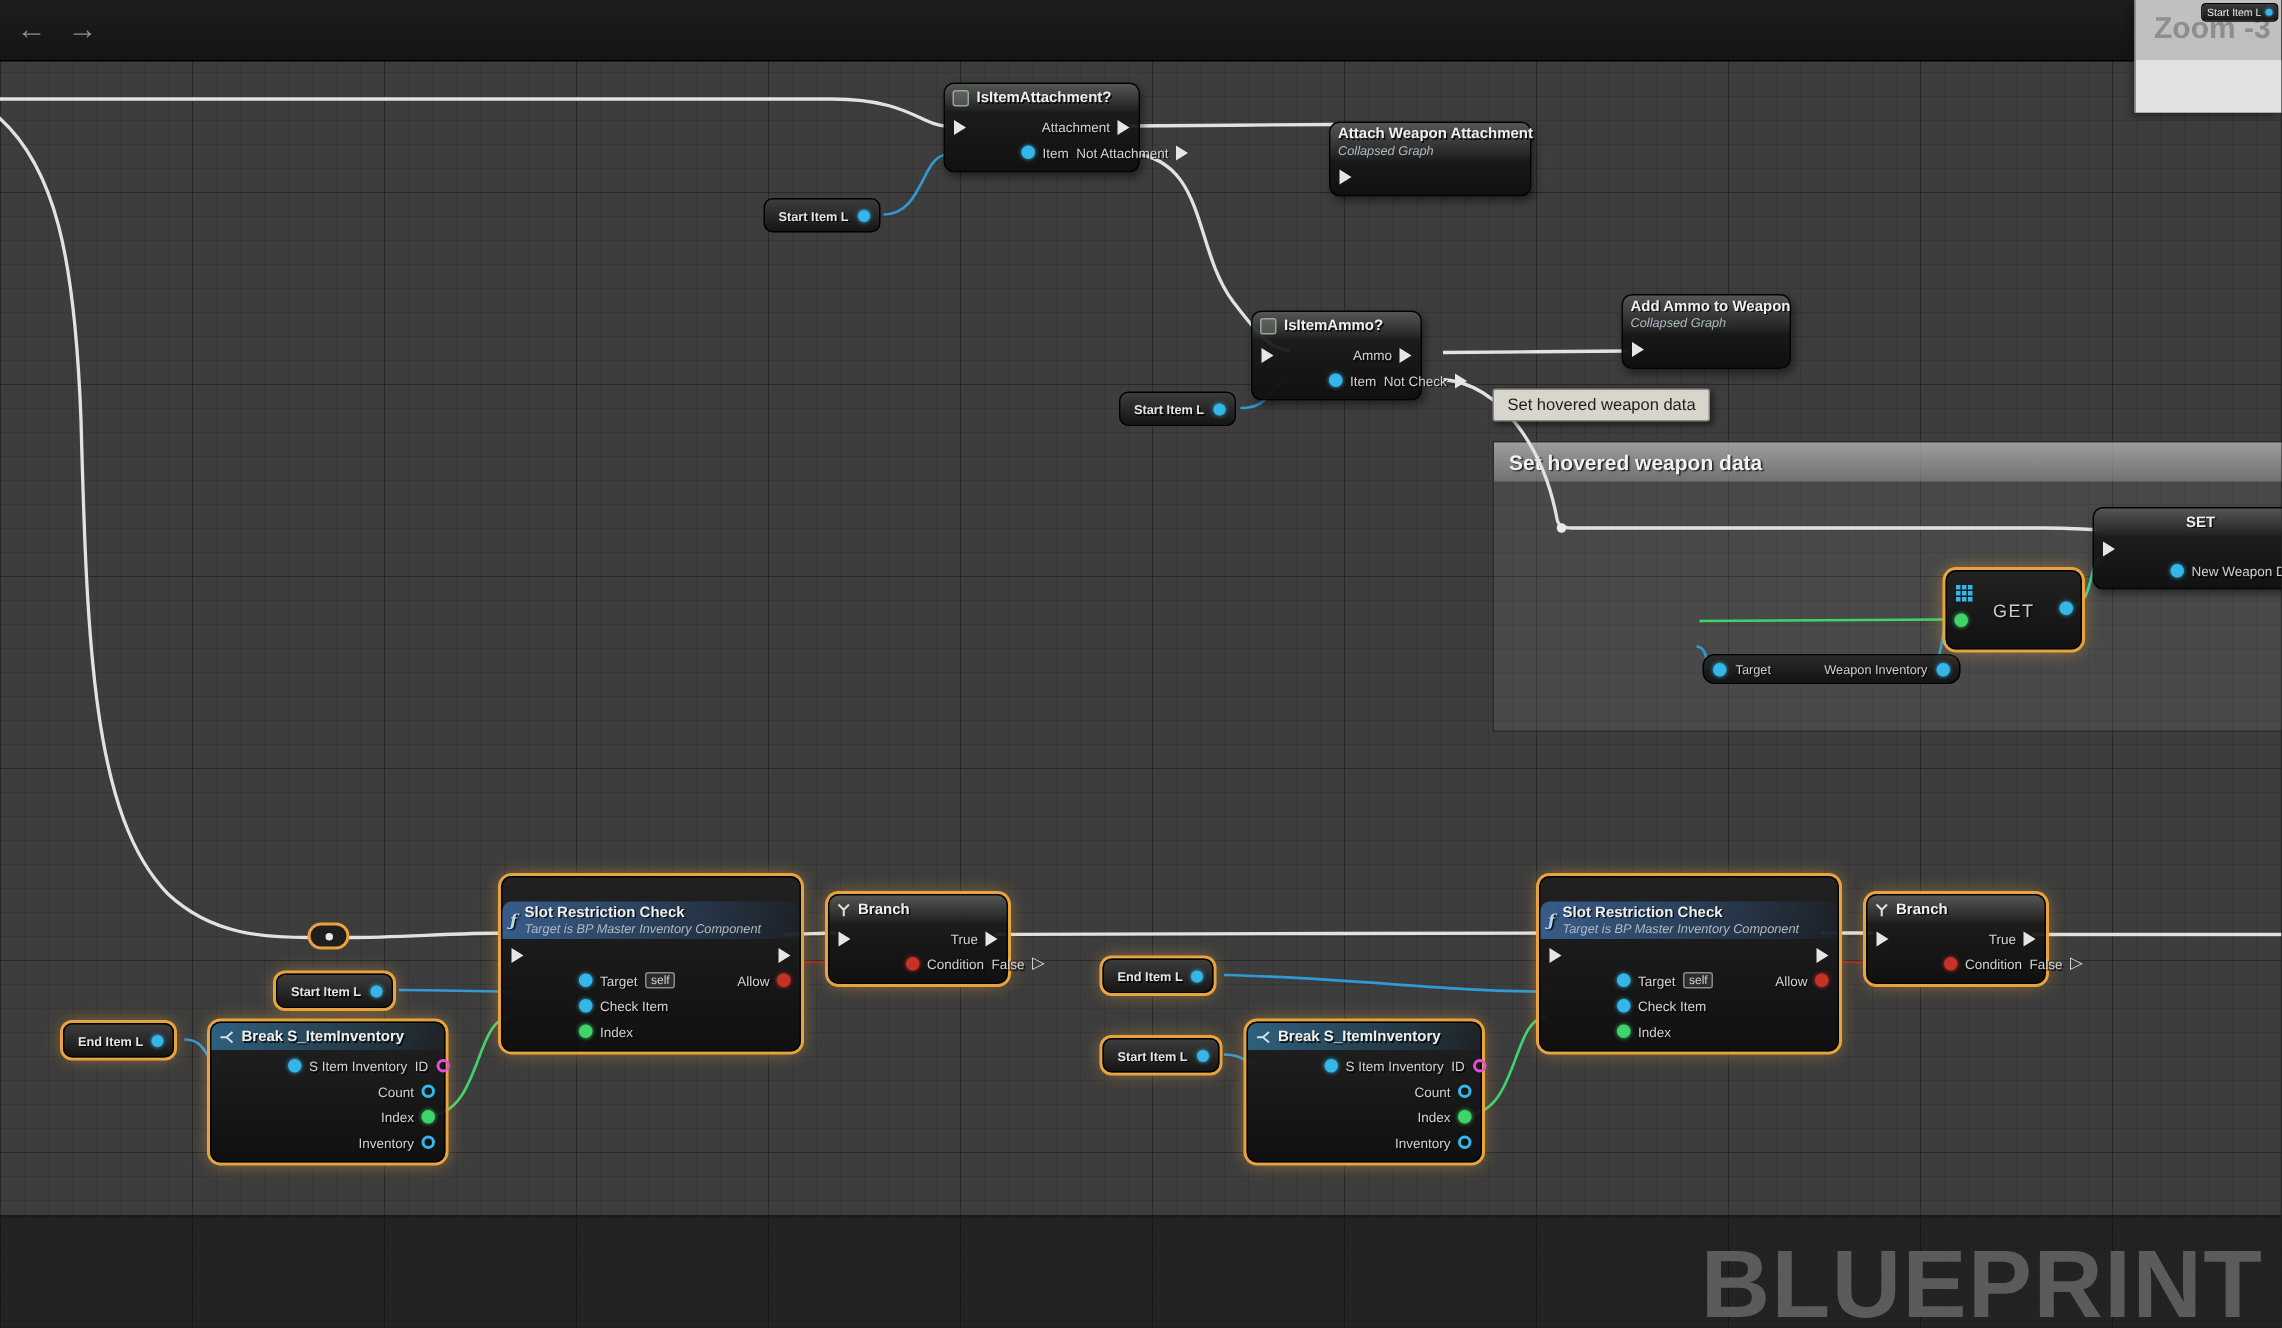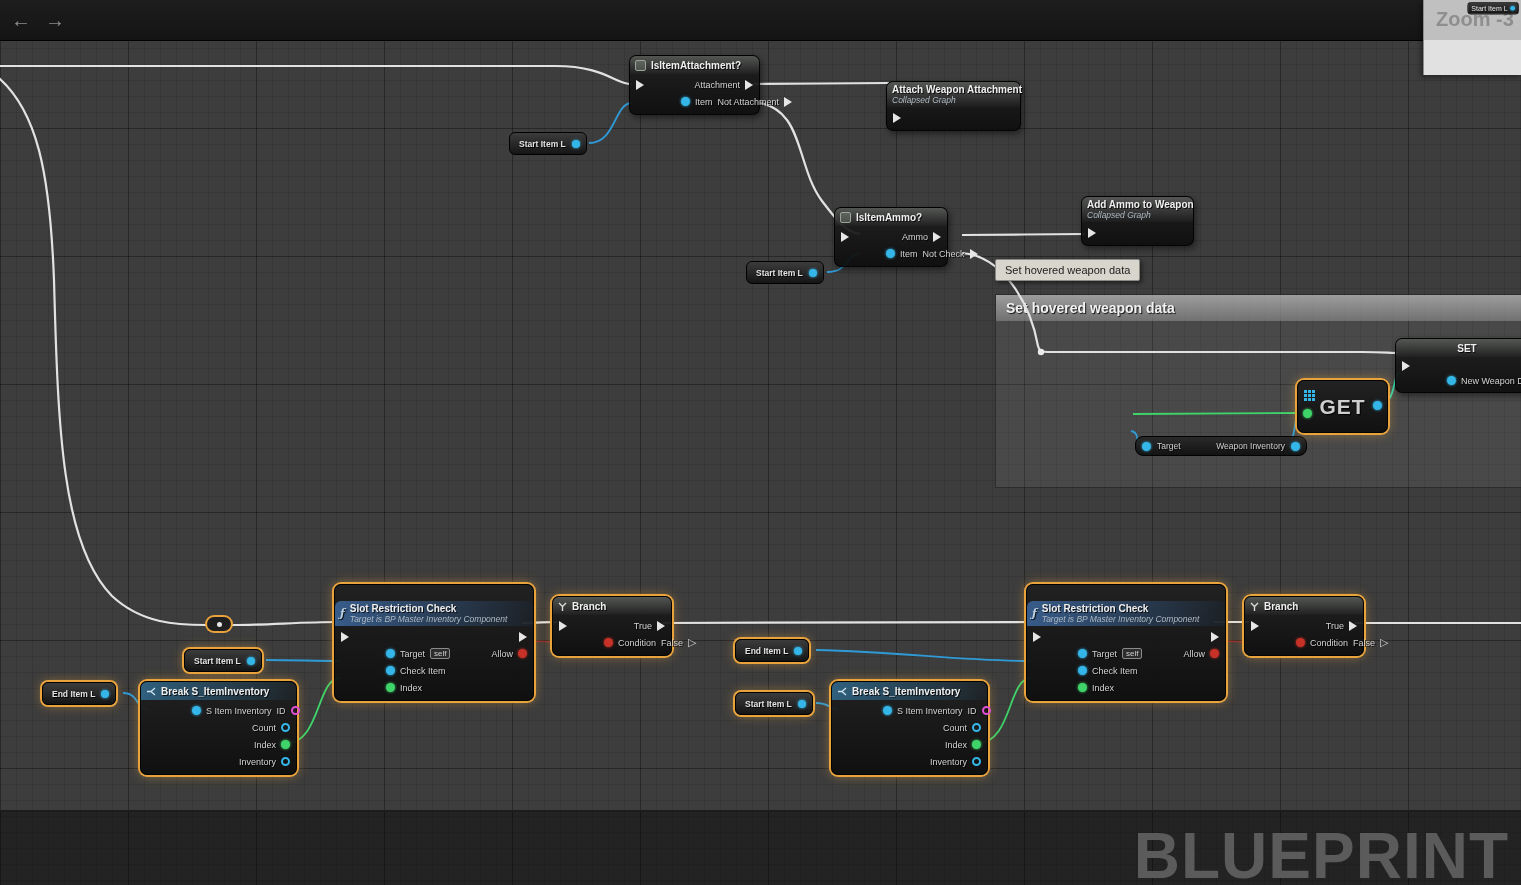--- a/index.html
+++ b/index.html
@@ -98,21 +98,21 @@
   .breakout .row{justify-content:flex-end;}
 
   
   .wi{position:absolute;z-index:10;height:18px;display:flex;align-items:center;gap:6px;padding:0 6px;
     background:linear-gradient(rgba(40,40,40,0.95),rgba(16,16,16,0.95));border:1px solid #000;
     border-radius:8px;font-size:8.5px;}
   .wi .spacer{flex:1;}
 
   
   .getnode{display:flex;align-items:center;justify-content:center;}
-  .get-big{font-size:21px;font-weight:bold;color:#cfcfcf;letter-spacing:1px;text-shadow:1px 1px 1px #000;}
+  .get-big{font-size:12px;font-weight:normal;color:#cfcfcf;letter-spacing:1px;text-shadow:1px 1px 1px #000;}
   .apin{width:3px;height:3px;background:currentColor;flex:none;
     box-shadow:4px 0 0 currentColor,8px 0 0 currentColor,0 4px 0 currentColor,4px 4px 0 currentColor,
       8px 4px 0 currentColor,0 8px 0 currentColor,4px 8px 0 currentColor,8px 8px 0 currentColor;}
   .abs{position:absolute;}
 
   
   .reroute{position:absolute;z-index:11;width:24px;height:14px;background:#1f1f1f;border-radius:7px;
     box-shadow:0 0 0 2px #e8a33d;display:flex;align-items:center;justify-content:center;gap:3px;}
   .reroute .dot{width:5px;height:5px;border-radius:50%;background:#e8e8e8;}
 

